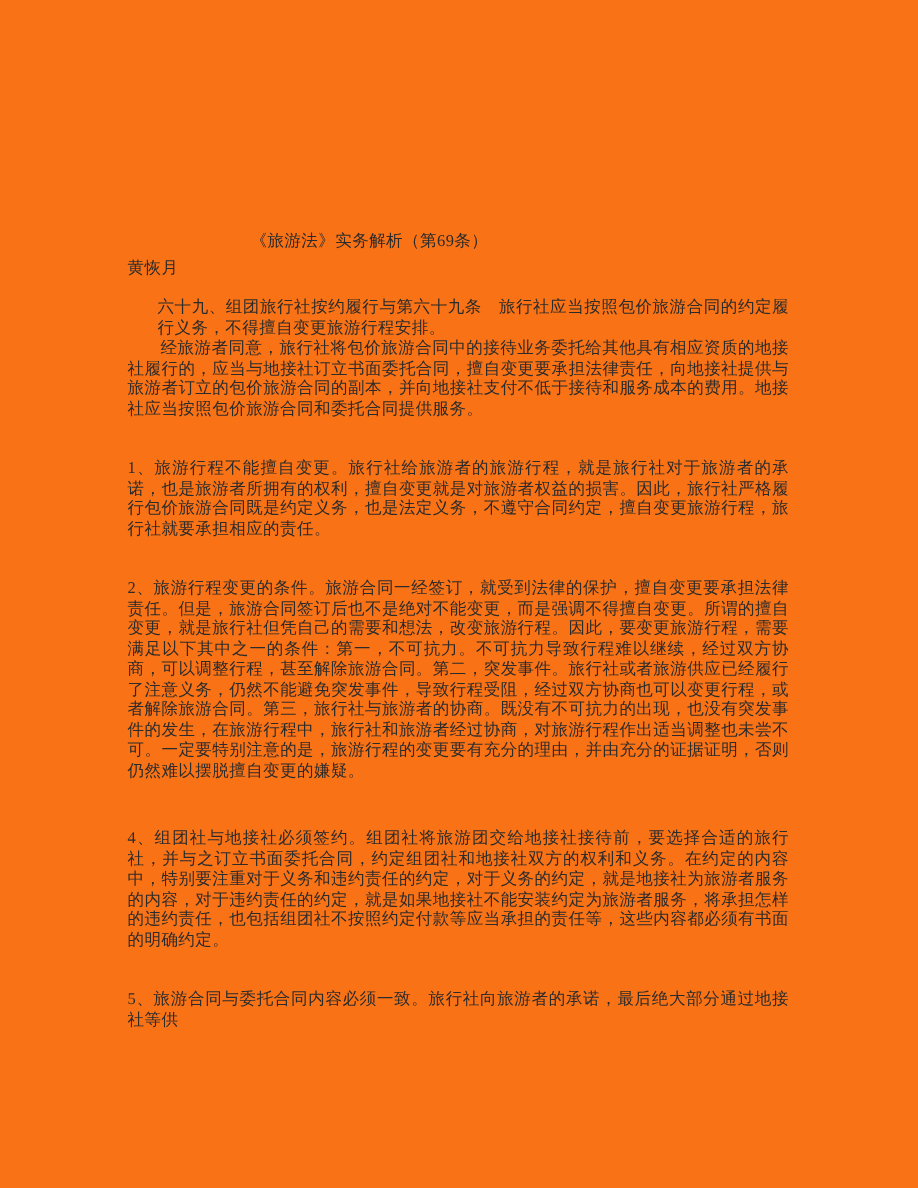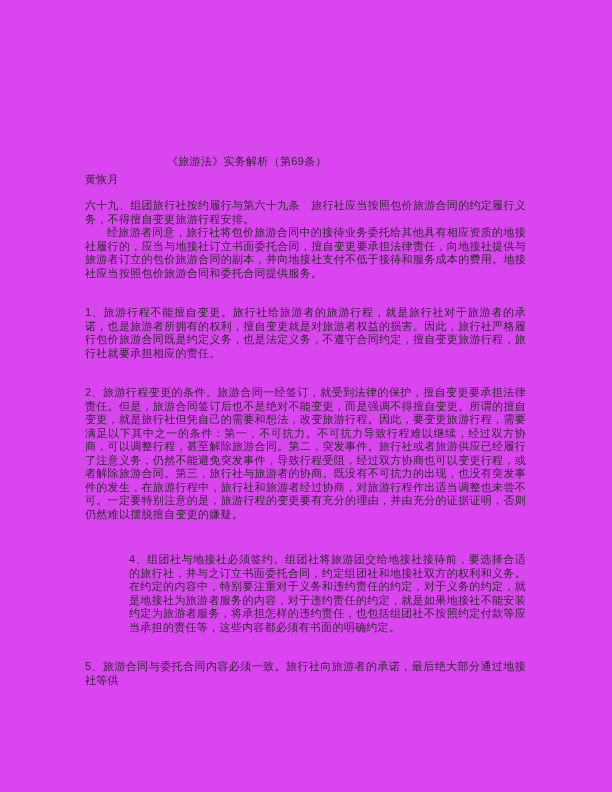--- a/index.html
+++ b/index.html
@@ -4,23 +4,23 @@
 <style>
   html, body {
     margin: 0;
     padding: 0;
     background: #ffffff;
   }
   .page {
     position: relative;
     width: 612px;
     height: 792px;
-    background: #d946ef;
+    background: #f97316;
     overflow: hidden;
-    font-family: Liberation Sans, sans-serif;
+    font-family: Liberation Serif, serif;
     color: #2b2b2b;
     box-sizing: border-box;
   }
   .text-column {
     position: absolute;
     left: 85px;
     top: 155px;
     width: 441px;
     font-size: 11px;
     line-height: 13.5px;
@@ -34,30 +34,30 @@
     white-space: nowrap;
   }
   .doc-author {
     margin: 0 0 9px 0;
   }
   p {
     margin: 0;
   }
   .clause-para {
     margin-top: 13px;
+    margin-left: 20px;
   }
   .indent-para {
     text-indent: 2em;
   }
   .item-para {
     margin-top: 26px;
   }
   .item-para.big-gap {
     margin-top: 32px;
-    margin-left: 44px;
   }
 </style>
 </head>
 <body>
 
 <div class="page">
   <div class="text-column">
     <div class="doc-title">《旅游法》实务解析（第69条）</div>
     <div class="doc-author">黄恢月</div>
 

